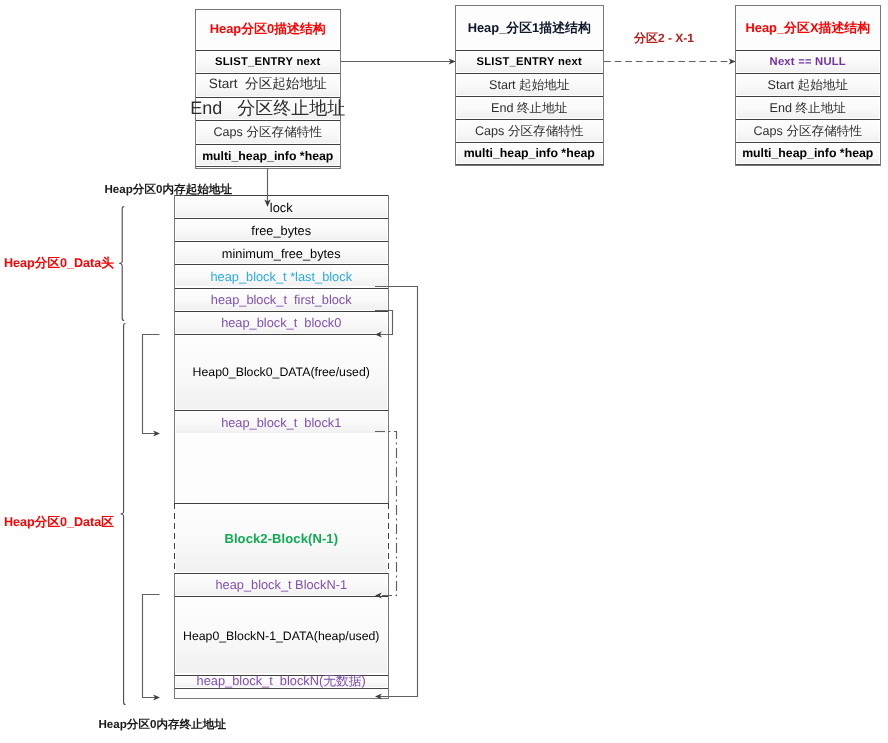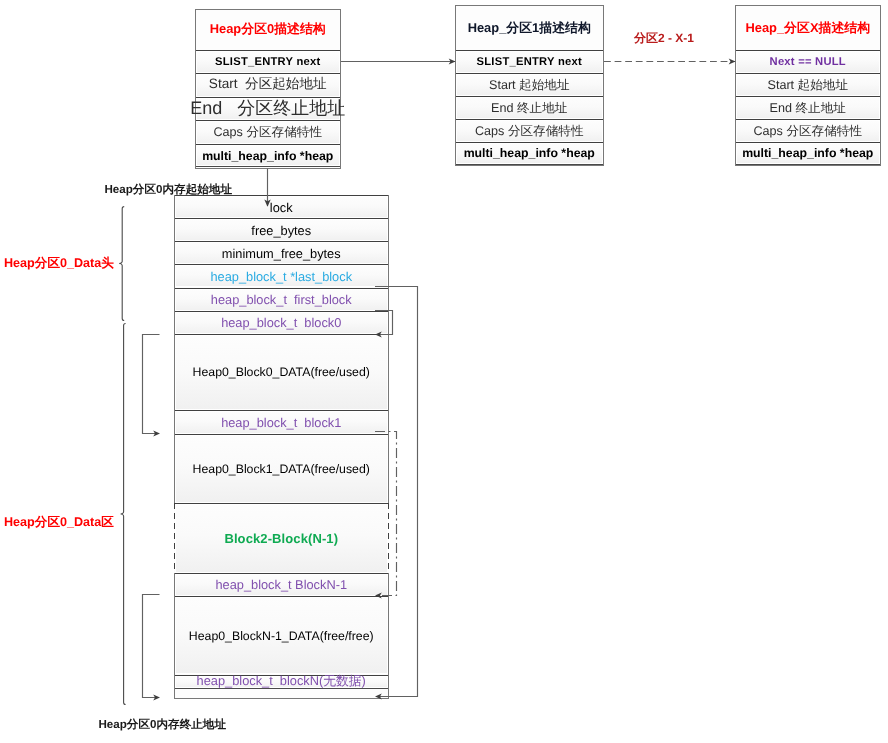--- a/index.html
+++ b/index.html
@@ -68,24 +68,23 @@
 </div>
 <div class="hbox" style="left:159.5px;top:195px;width:215.5px;height:504.0px;margin-left:14px;">
   <div class="hrow " style="left: 0px; right: 0px; top: -1px; height: 23.1px; color: rgb(0, 0, 0);">lock</div>
   <div class="hrow " style="left: 0px; right: 0px; top: 22.1px; height: 23.1px; color: rgb(0, 0, 0);">free_bytes</div>
   <div class="hrow " style="left: 0px; right: 0px; top: 68.3px; height: 23.2px; color: rgb(42, 171, 226);">heap_block_t *last_block</div>
   <div class="hrow " style="left: 0px; right: 0px; top: 45.2px; height: 23.1px; color: rgb(0, 0, 0);">minimum_free_bytes</div>
   <div class="hrow " style="left: 0px; right: 0px; top: 91.5px; height: 23.1px; color: rgb(129, 80, 174);">heap_block_t  first_block</div>
   <div class="hrow " style="left: 0px; right: 0px; top: 114.6px; height: 23.3px; color: rgb(129, 80, 174);">heap_block_t  block0</div>
   <div class="hrow fs-data" style="left: 0px; right: 0px; top: 137.9px; height: 76.1px; color: rgb(0, 0, 0);">Heap0_Block0_DATA(free/used)</div>
   <div class="hrow " style="left: 0px; right: 0px; top: 214px; height: 23.9px; color: rgb(129, 80, 174);">heap_block_t  block1</div>
-  <div class="hrow fs-data" style="left: 0px; right: 0px; top: 237.9px; height: 69.1px; color: rgb(0, 0, 0);">Heap0_Block1_DATA(free/used)</div>
   <div class="hrow dashrow fs-ellipsis" style="left: 0px; right: 0px; top: 307px; height: 69.8px; color: rgb(15, 170, 82); font-weight: bold;">Block2-Block(N-1)</div>
   <div class="hrow " style="left: 0px; right: 0px; top: 376.8px; height: 23.4px; color: rgb(129, 80, 174);">heap_block_t BlockN-1</div>
-  <div class="hrow fs-data" style="left: 0px; right: 0px; top: 400.2px; height: 78.3px; color: rgb(0, 0, 0);">Heap0_BlockN-1_DATA(free/free)</div>
+  <div class="hrow fs-data" style="left: 0px; right: 0px; top: 400.2px; height: 78.3px; color: rgb(0, 0, 0);">Heap0_BlockN-1_DATA(heap/used)</div>
   <div class="hrow lastrow" style="left: 0px; right: 0px; top: 478.5px; height: 14px; color: rgb(129, 80, 174); text-align: right;">heap_block_t  blockN(无数据)</div>
   <div class="dashmask" style="left:-1px;top:307.0px;height:69.8px;"></div>
   <div class="dashmask" style="left:213.5px;top:307.0px;height:69.8px;"></div>
   <div class="dashv" style="left:-1px;top:307.0px;height:69.8px;"></div>
   <div class="dashv" style="left:213.5px;top:307.0px;height:69.8px;"></div>
 </div>
 <div class="flabel" style="left:104.5px;top:182.5px;">Heap分区0内存起始地址</div>
 <div class="flabel" style="left:98.5px;top:717.5px;">Heap分区0内存终止地址</div>
 <div class="rlabel" style="left:4px;top:255px;text-align:right;">Heap分区0_Data头</div>
 <div class="rlabel" style="left:4px;top:513.5px;">Heap分区0_Data区</div>

